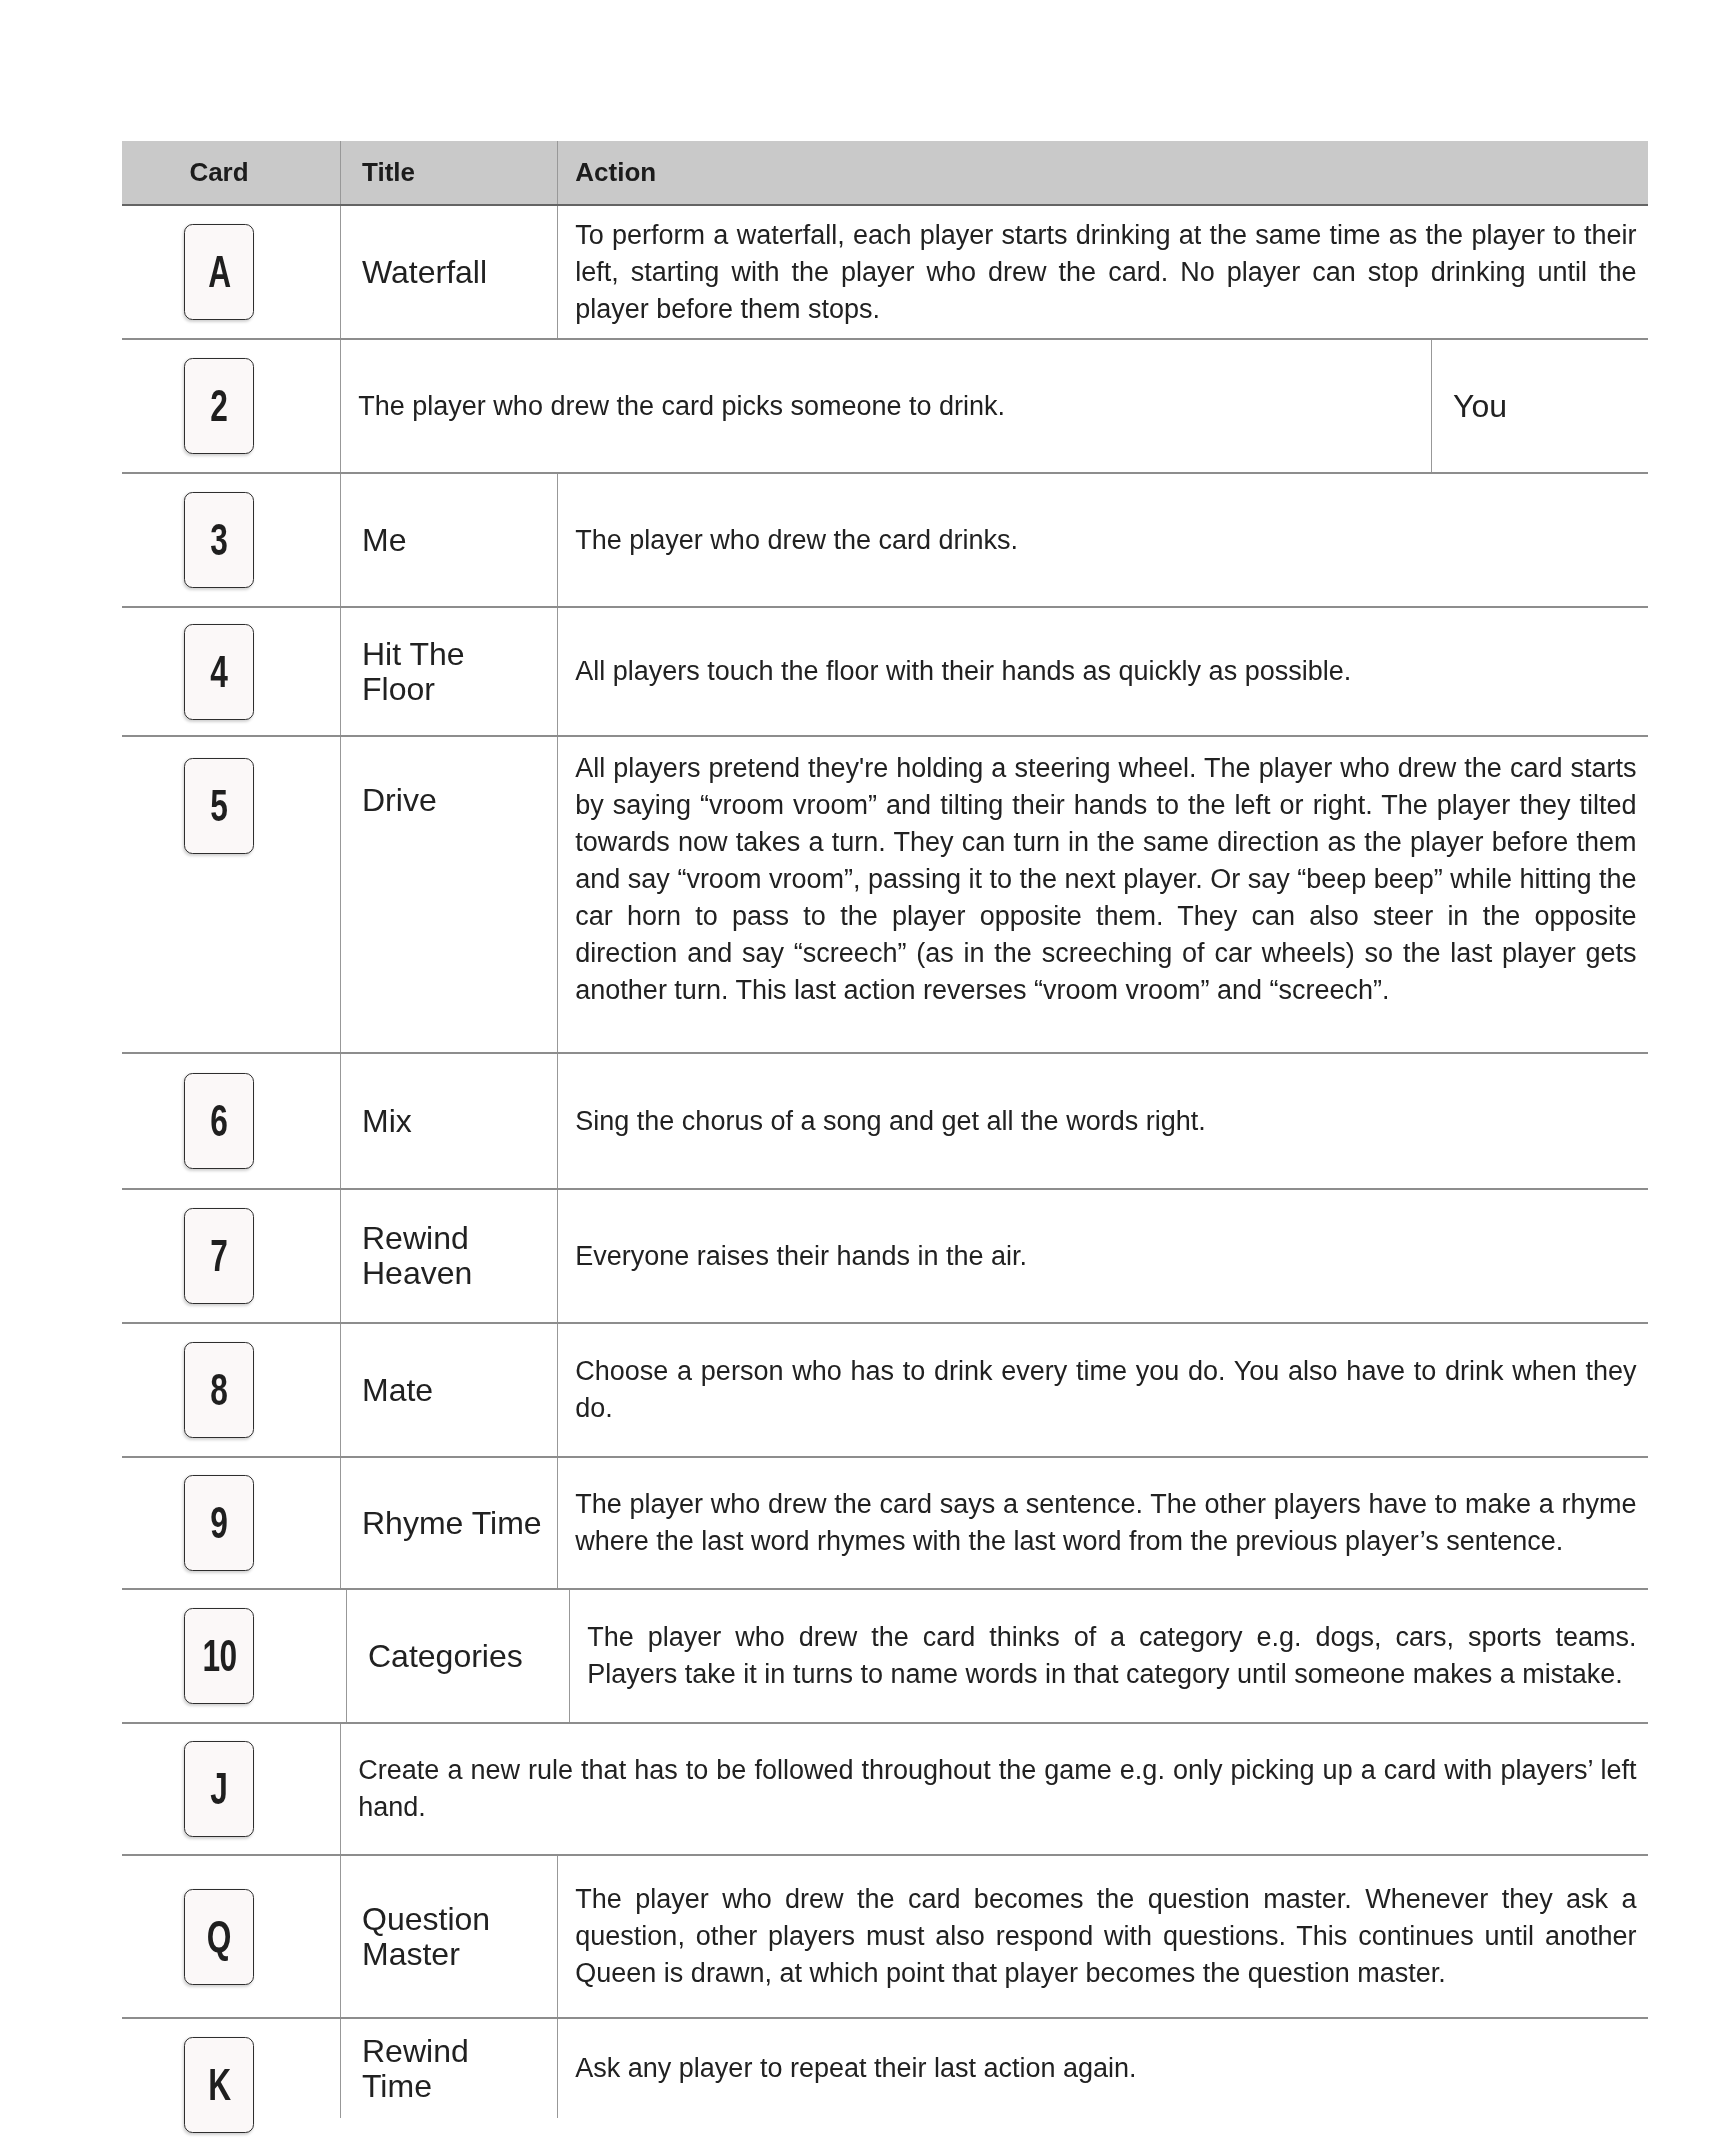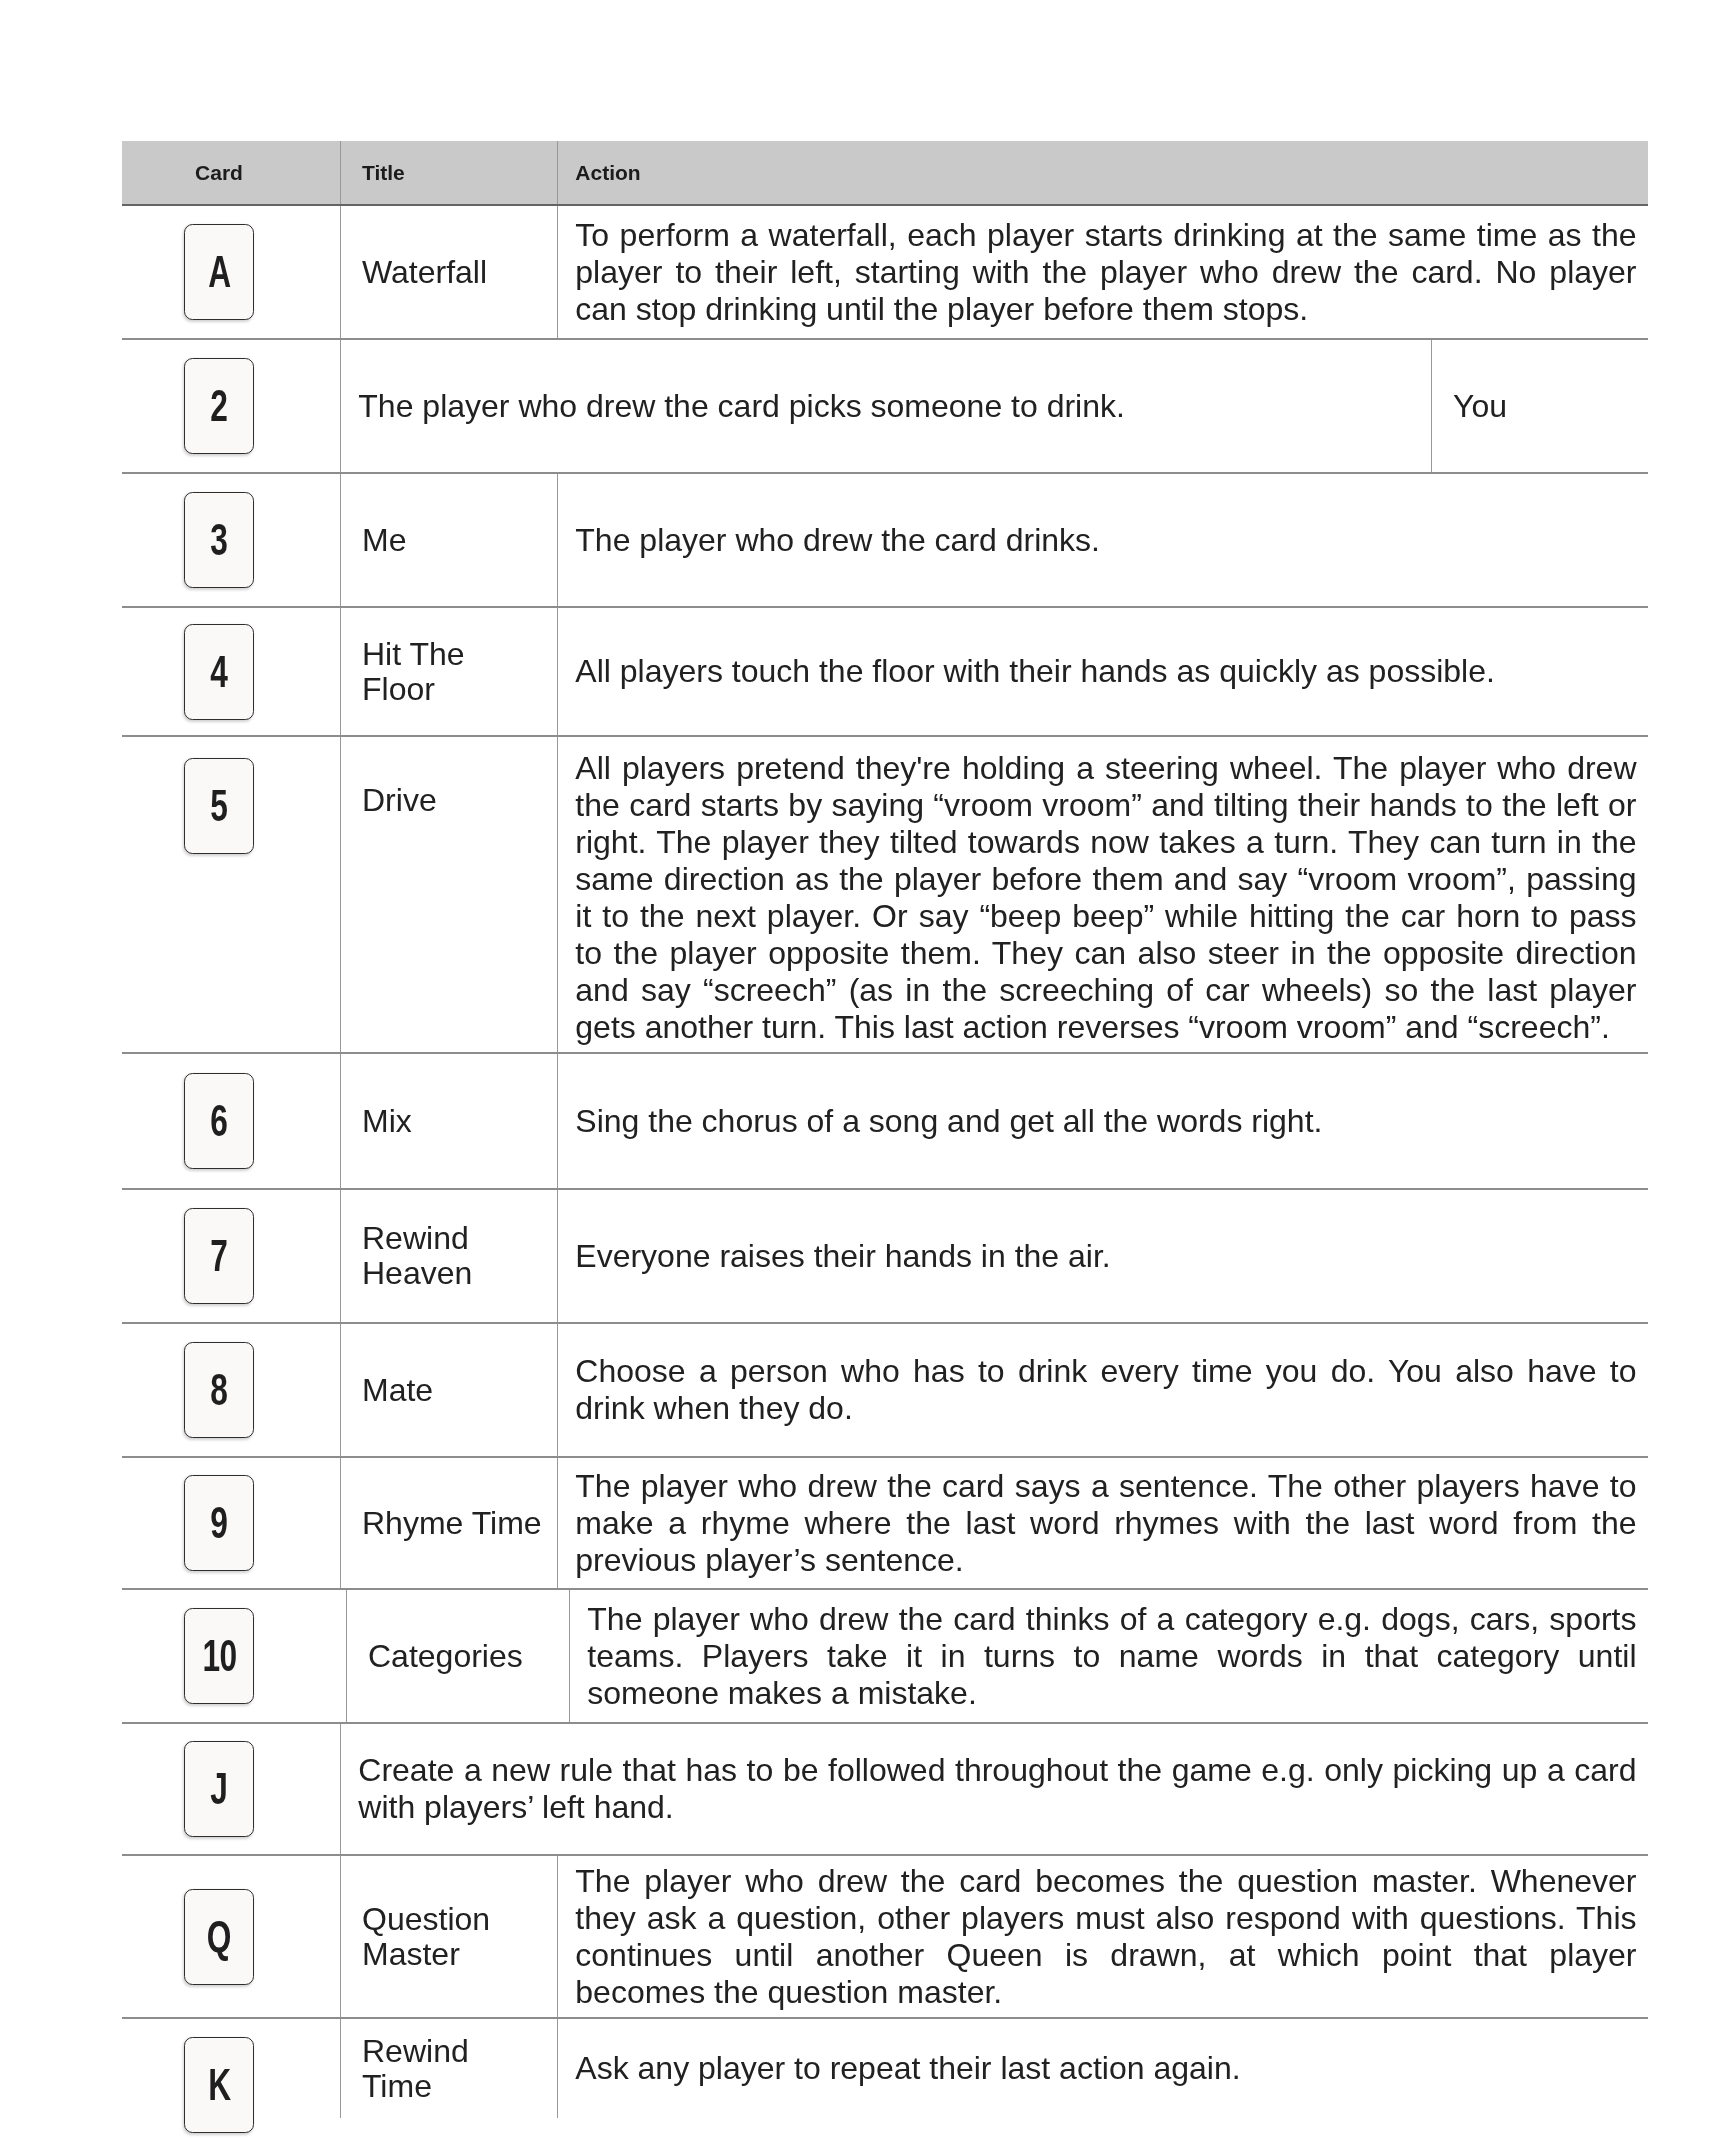--- a/index.html
+++ b/index.html
@@ -20,21 +20,21 @@
   .thead {
     display:flex;
     height:65px;
     box-sizing:border-box;
     background:#c9c9c9;
     border-bottom:2.9px solid #646464;
   }
   .th {
     display:flex; align-items:center;
     box-sizing:border-box;
-    font-weight:bold; font-size:21px; color:#1c1c1c;
+    font-weight:bold; font-size:26px; color:#1c1c1c;
   }
   .th-card   { width:218px; justify-content:center; padding-right:24px; }
   .th-title  { width:217px; border-left:1.9px solid #989898; padding-left:21px; }
   .th-action { flex:1;      border-left:1.9px solid #989898; padding-left:17.3px; }
   
   .row {
     display:flex;
     box-sizing:border-box;
     border-bottom:2.9px solid #8d8d8d;
   }
@@ -53,21 +53,21 @@
     font-size:32px; line-height:35px;
   }
   .cell-action {
     flex:1;
     border-left:1.9px solid #989898;
     display:flex; align-items:center;
     padding:9.6px 11.5px 9.6px 17.3px;
   }
   .action-text {
     margin:0;
-    font-size:32px; line-height:37px;
+    font-size:27px; line-height:37px;
     text-align:justify;
     color:#212121;
   }
   
   .card-icon {
     flex:0 0 auto;
     width:70px; height:96px;
     box-sizing:border-box;
     background:#fbf8f8;
     border:1.9px solid #2e2e2e;

